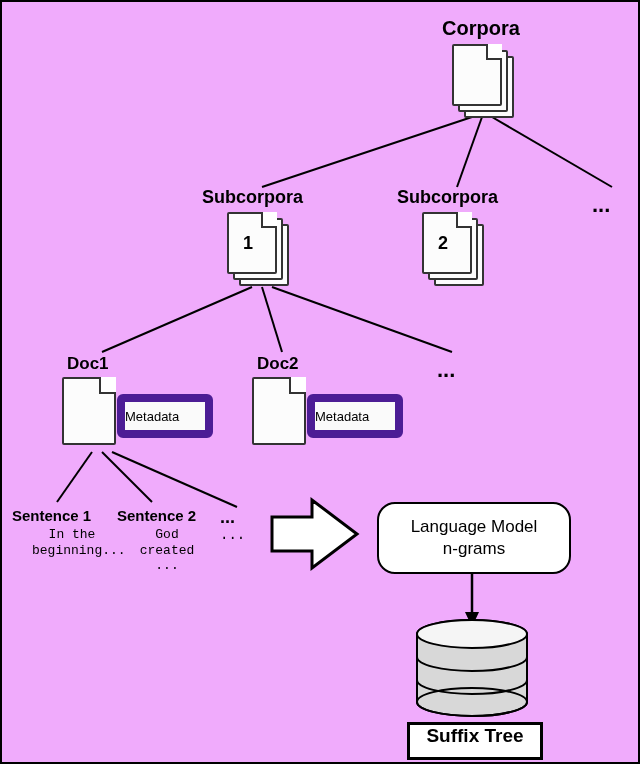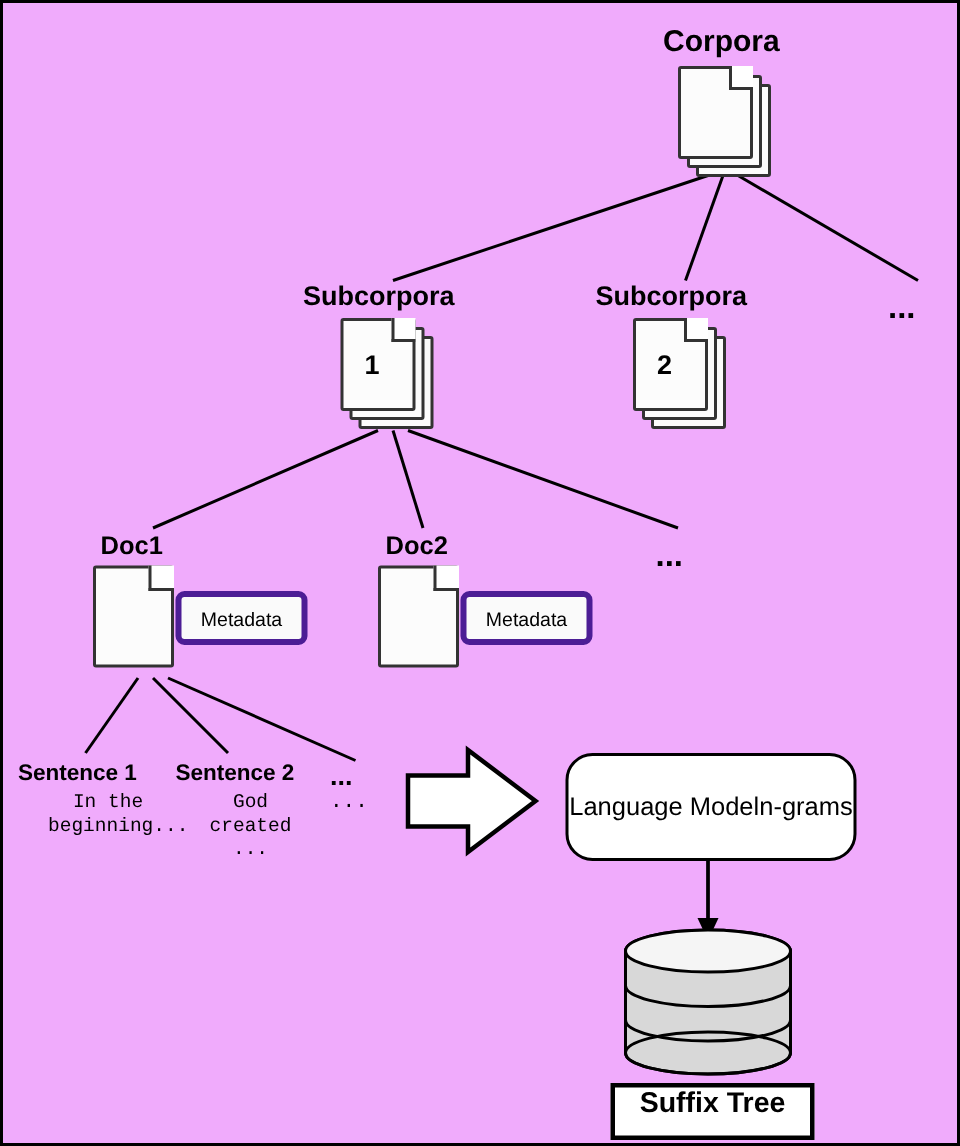--- a/index.html
+++ b/index.html
@@ -43,38 +43,37 @@
   .fold {
     position: absolute;
     top: -2px;
     right: -2px;
     width: 0;
     height: 0;
     border-style: solid;
   }
   .metadata-box {
     position: absolute;
-    border: 4px solid #4c1d95;
+    border: 8px solid #4c1d95;
     border-radius: 6px;
     background: #fafafa;
     font-size: 13px;
     text-align: center;
     display: flex;
     align-items: center;
-    justify-content: center;
   }
   .langmodel-box {
     position: absolute;
     border: 2px solid #000;
     border-radius: 18px;
     background: #fff;
     font-size: 17px;
     text-align: center;
     display: flex;
-    flex-direction: row;
+    flex-direction: column;
     align-items: center;
     justify-content: center;
     line-height: 1.3;
   }
   .suffix-box {
     position: absolute;
     border: 3px solid #000;
     background: #fff;
     font-size: 19px;
     font-weight: bold;

